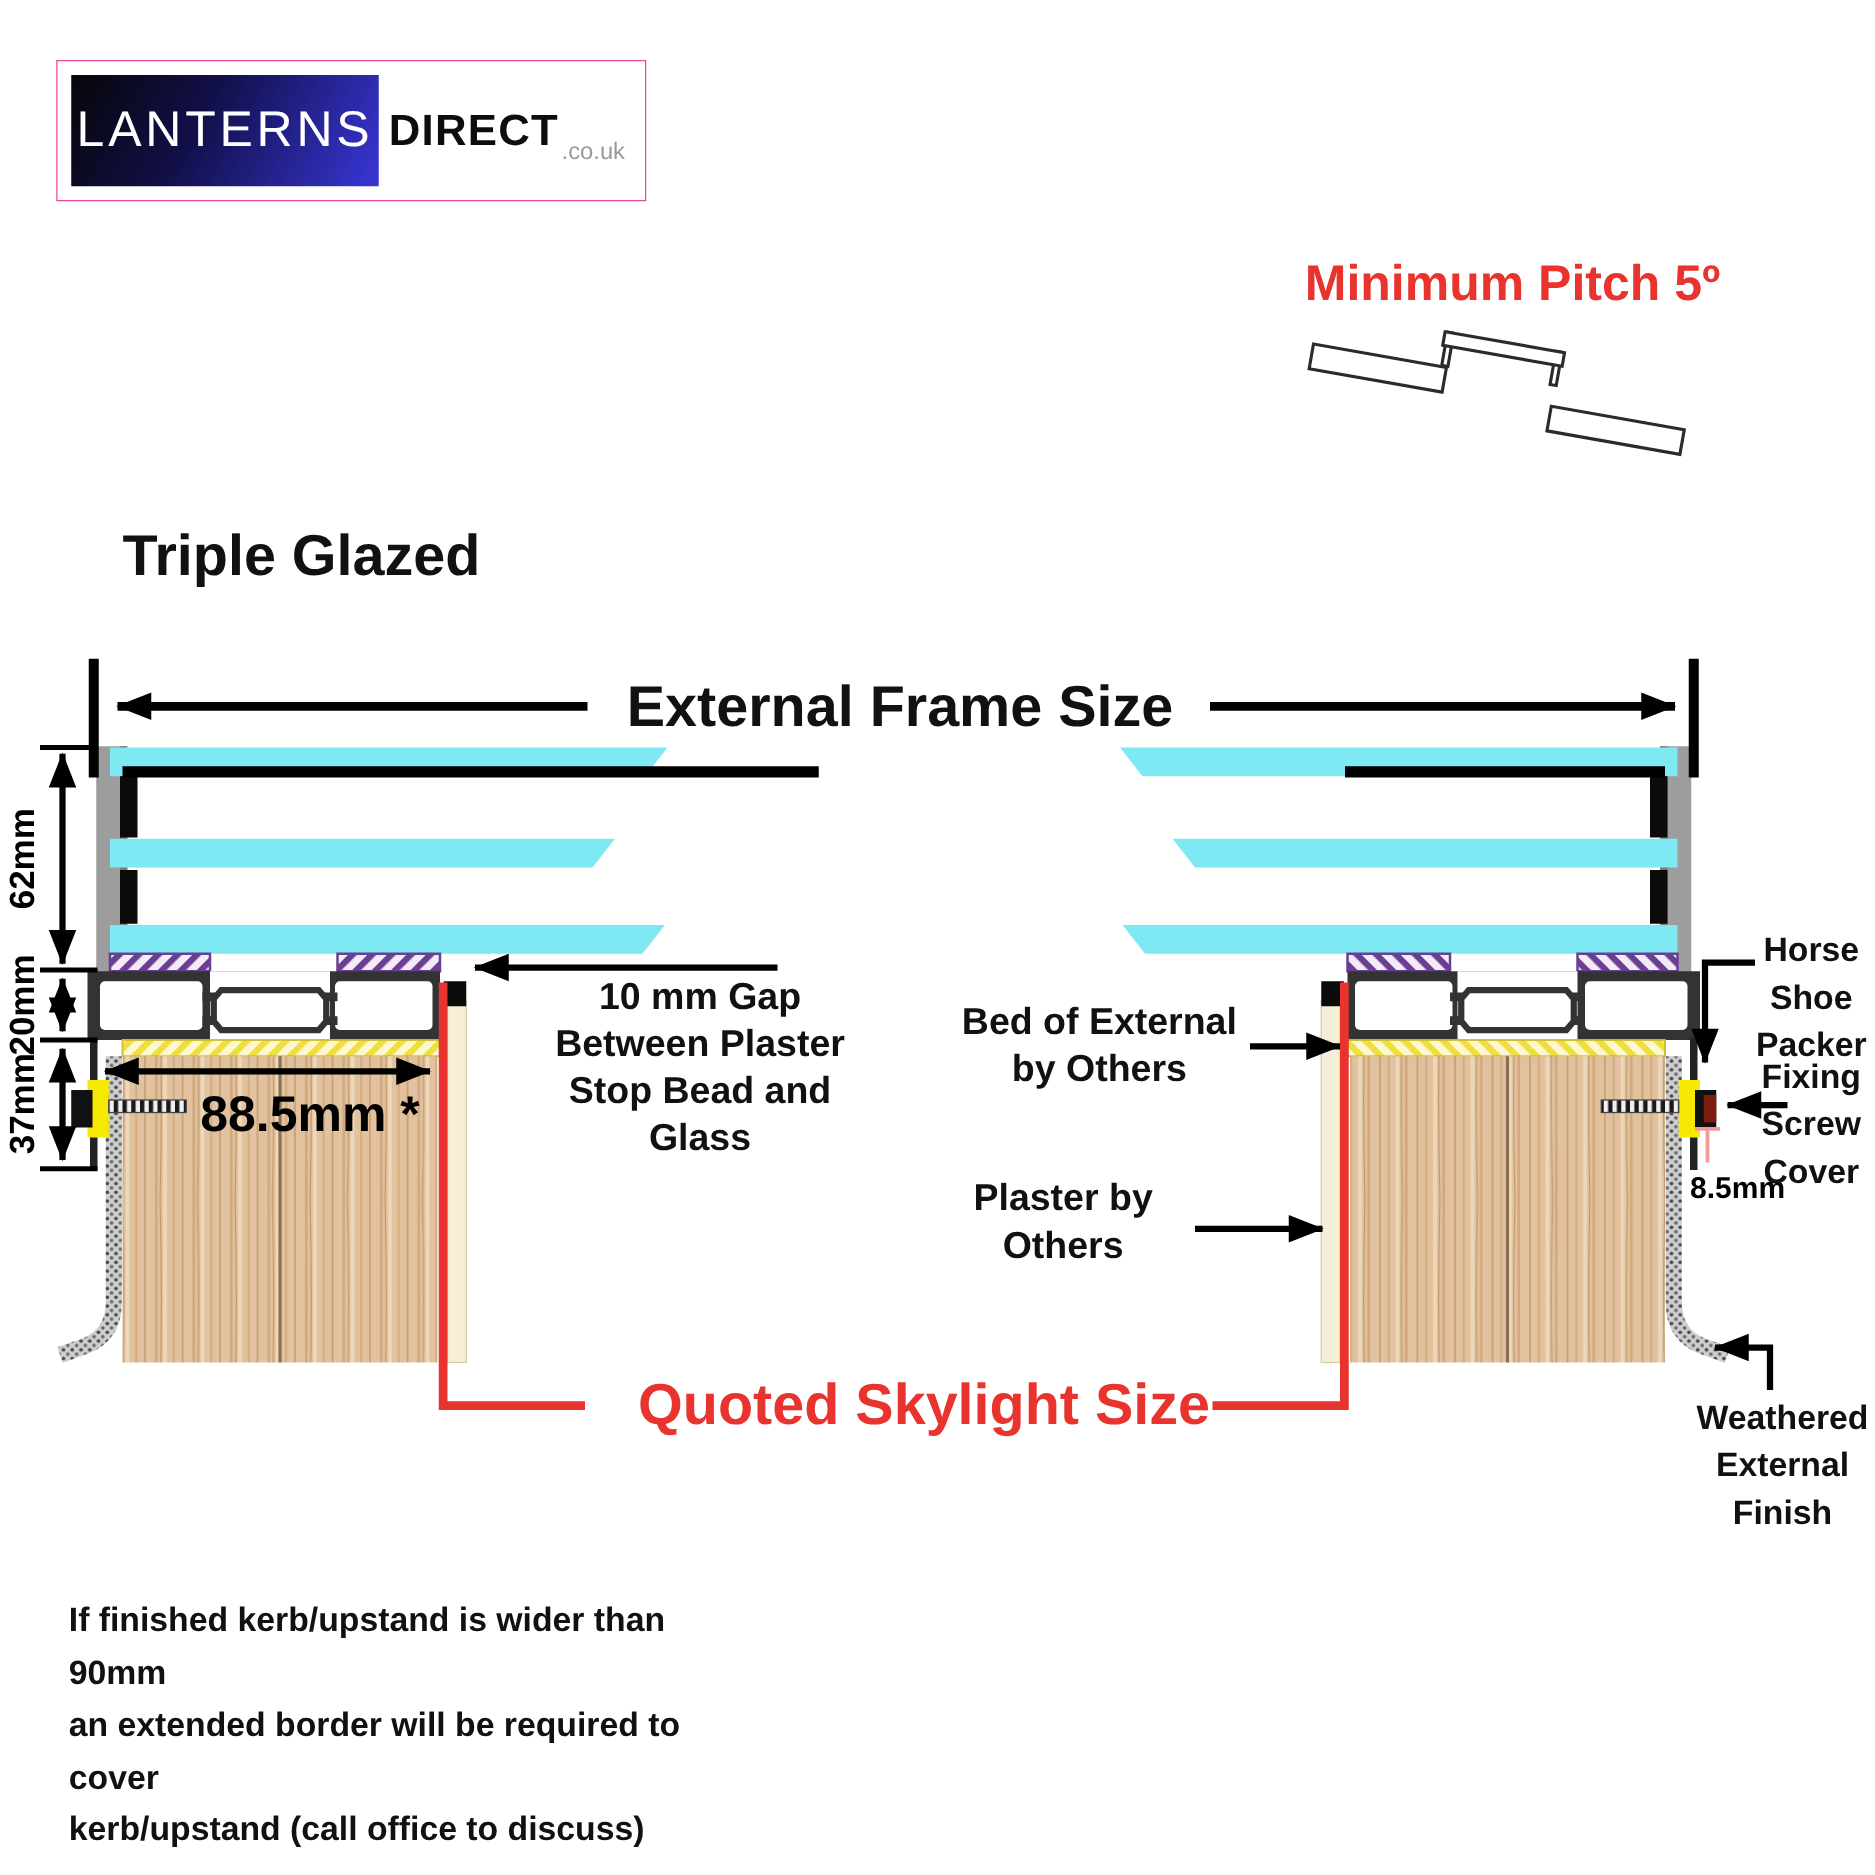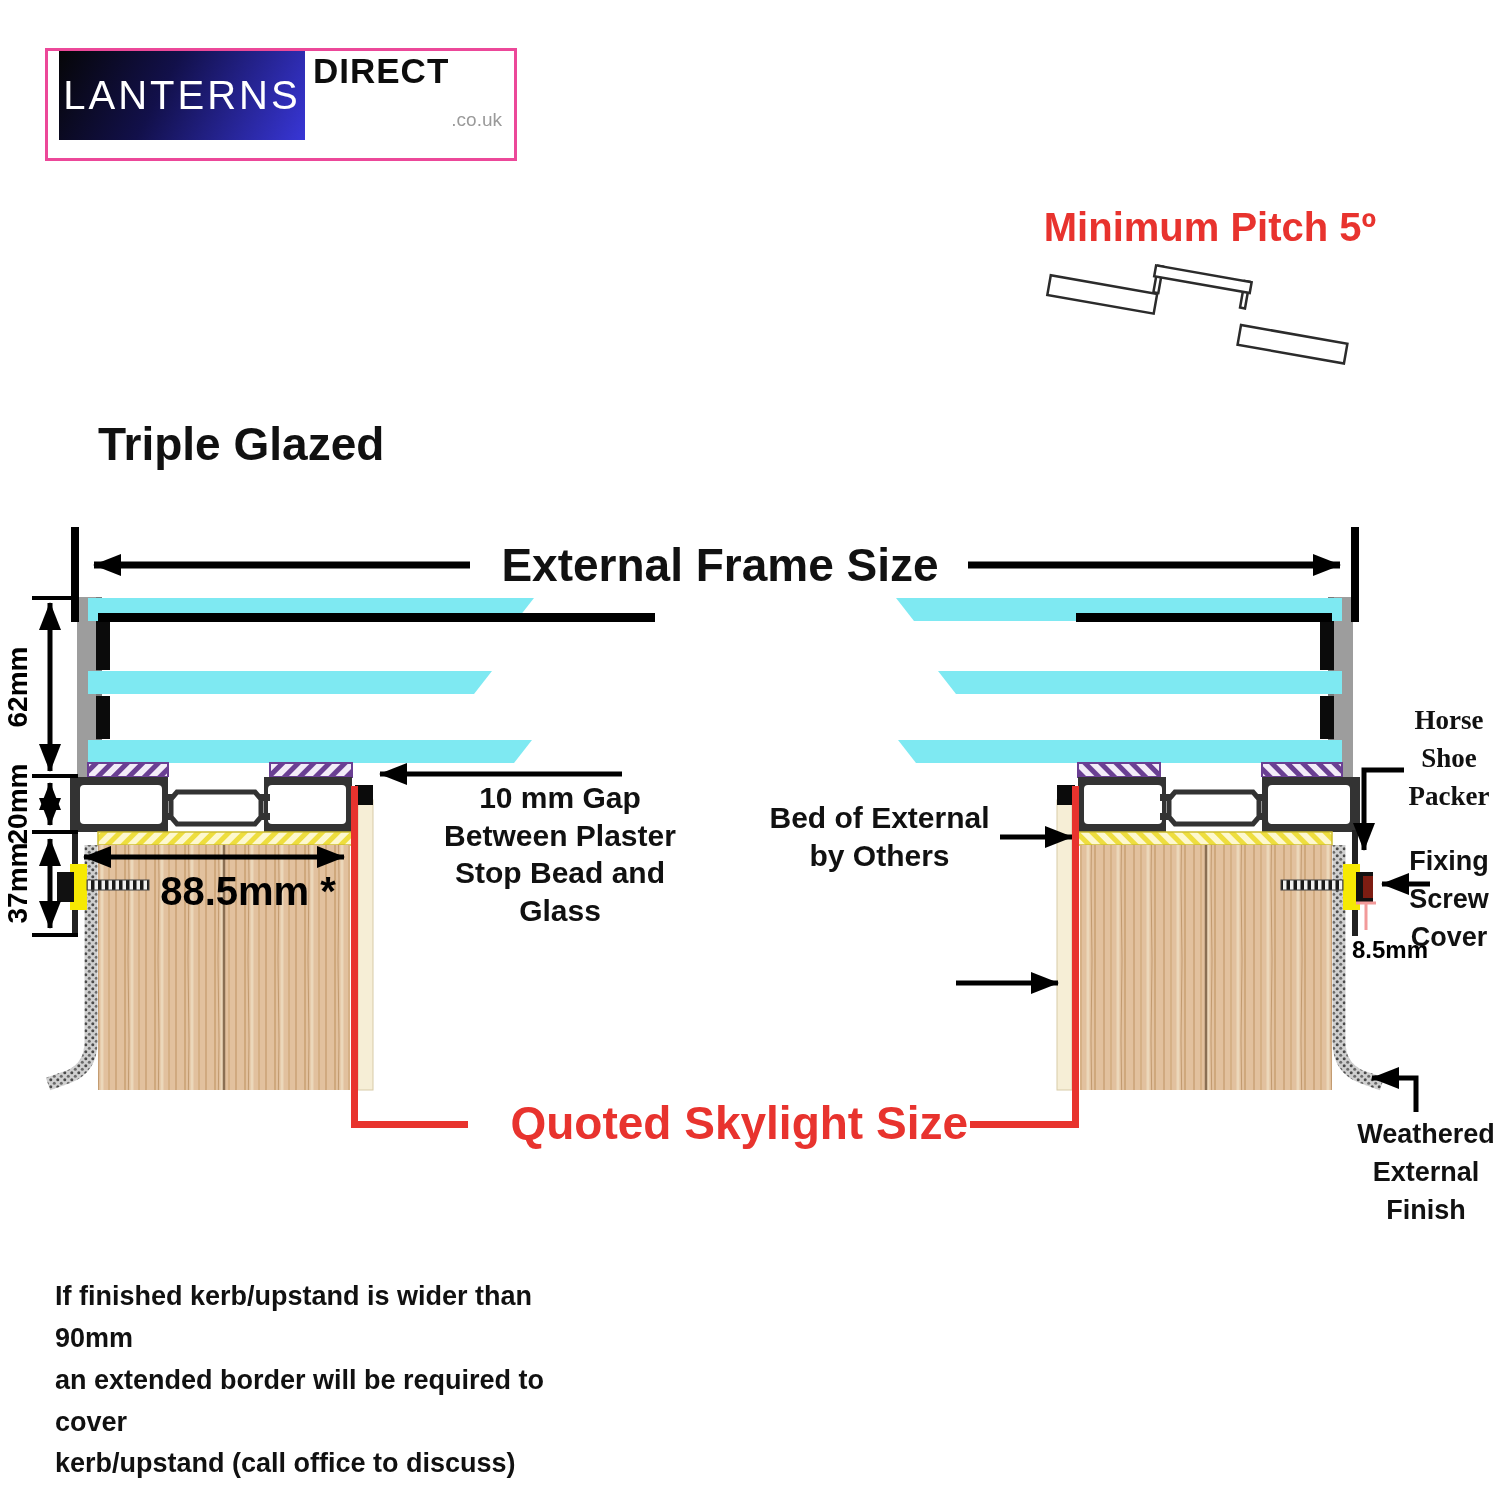--- a/index.html
+++ b/index.html
@@ -7,22 +7,22 @@
     --wood-tan:#e2c19c; --sealant-yellow:#f0e13c; --packer-purple:#6a3f93;
     --logo-blue:#3836d6; --fixing-yellow:#f6e903;
   }
   html,body{margin:0;padding:0;background:#fff;}
   .page{position:relative;width:1500px;height:1500px;background:#fff;overflow:hidden;
         font-family:"Liberation Sans","DejaVu Sans",sans-serif;color:#111;}
   .abs{position:absolute;}
   svg.diagram{position:absolute;left:0;top:0;width:1500px;height:1500px;}
 
   
-  .logo{position:absolute;left:45px;top:48px;width:472px;height:113px;border:3px solid #ec4899;
-        background:#fff;box-sizing:border-box;display:flex;padding:0 8px 0 11px;}
+  .logo{position:absolute;left:45px;top:48px;width:472px;height:113px;border:1px solid #ec4899;
+        background:#fff;box-sizing:border-box;display:flex;align-items:center;padding:0 8px 0 11px;}
   .logo-blue{width:246px;height:89px;display:flex;align-items:center;justify-content:center;
         background:linear-gradient(118deg,#060608 0%,#12104a 42%,var(--logo-blue) 100%);
         color:#fff;font-size:40px;font-weight:500;letter-spacing:3px;}
   .logo-direct{font-size:35px;font-weight:800;color:#0d0d0d;margin-left:8px;letter-spacing:1px;}
   .logo-tld{font-size:19px;font-weight:400;color:#9a9a9a;align-self:flex-end;margin:0 0 27px 2px;}
 
   
   .pitch-note{left:1020px;top:205px;width:380px;text-align:center;font-size:40px;font-weight:800;
         color:var(--accent-red);}
   .product-title{left:98px;top:417px;font-size:46px;font-weight:700;}
@@ -173,21 +173,23 @@
     <path class="redline" d="M354.5,786 V1124.5 H468" fill="none" stroke-width="7"></path>
     <path class="redline" d="M1075.5,786 V1124.5 H970" fill="none" stroke-width="7"></path>
   </svg>
 
   <div class="ann ann-30" style="left:430px;top:779px;width:260px;">10 mm Gap
 Between Plaster
 Stop Bead and
 Glass</div>
   <div class="ann ann-30" style="left:762px;top:799px;width:235px;">Bed of External
 by Others</div>
-  <div class="ann ann-27" style="left:1398px;top:702px;width:102px;font-family:Liberation Serif, serif;">Horse
+  <div class="ann ann-30" style="left:748px;top:940px;width:205px;">Plaster by
+Others</div>
+  <div class="ann ann-27" style="left:1398px;top:742px;width:102px;">Horse
 Shoe
 Packer</div>
   <div class="ann ann-27" style="left:1398px;top:843px;width:102px;">Fixing
 Screw
 Cover</div>
   <div class="ann ann-27" style="left:1352px;top:1116px;width:148px;">Weathered
 External
 Finish</div>
 
   <div class="abs footnote">If finished kerb/upstand is wider than 90mm

